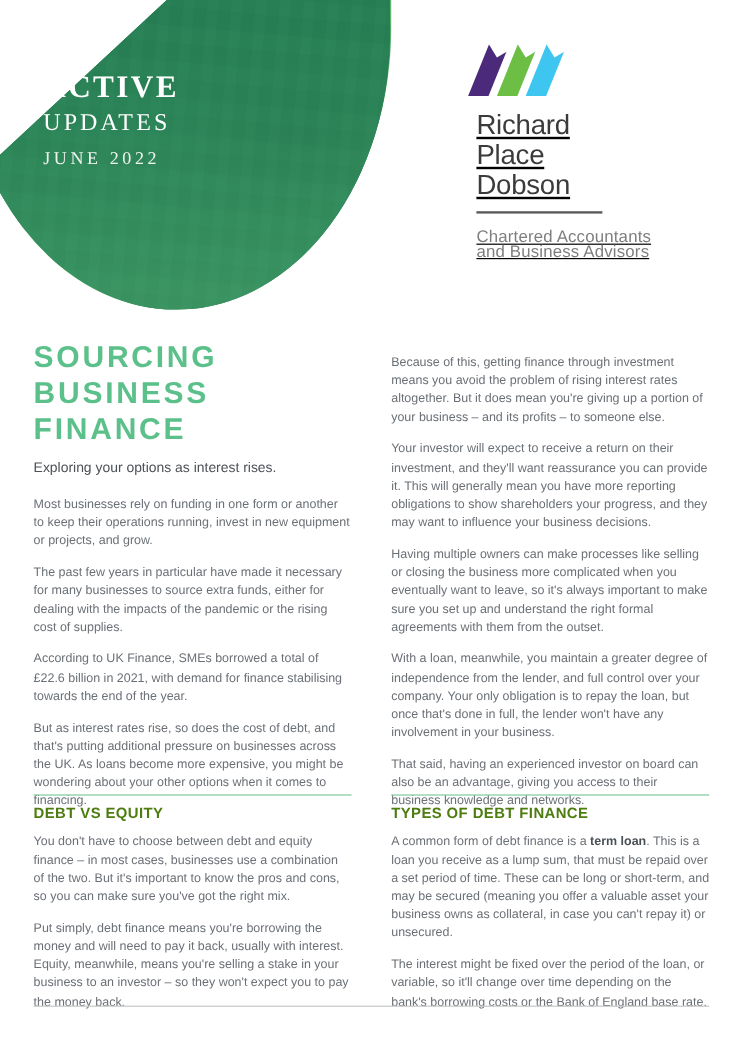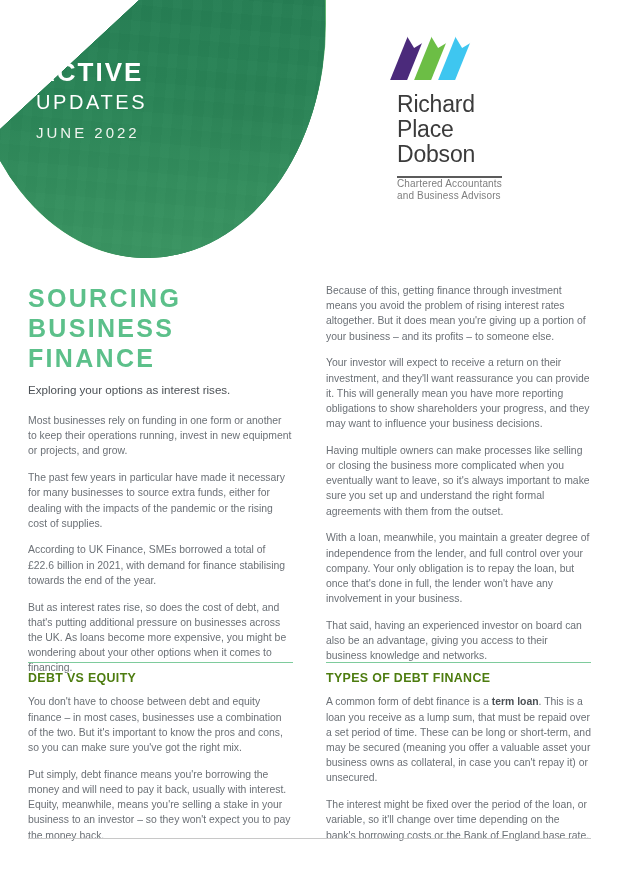--- a/index.html
+++ b/index.html
@@ -83,20 +83,21 @@
     width: 140px;
     height: 130px;
     background: linear-gradient(to bottom right, #ffffff 0%, #ffffff 49.4%, rgba(255,255,255,0) 49.7%);
   }
 
   .banner-text {
     position: absolute;
     left: 36px;
     top: 58px;
     z-index: 4;
+    font-family: Liberation Serif, serif;
   }
 
   .t-active, .t-practice {
     font-size: 26px;
     font-weight: bold;
     letter-spacing: 2.0px;
     color: #ffffff;
     line-height: 29px;
   }
 
@@ -116,20 +117,21 @@
     line-height: 26px;
     margin-top: 2px;
   }
 
   
   .logo {
     position: absolute;
     left: 397px;
     top: 36px;
     width: 180px;
+    text-decoration: underline;
   }
 
   .logo-marks {
     position: relative;
     height: 44px;
     width: 78px;
     margin-left: 2px;
   }
 
   .mark {
@@ -164,40 +166,40 @@
   }
 
   .logo-rule {
     margin-top: 9px;
     width: 105px;
     height: 2px;
     background: #5b5b5b;
   }
 
   .logo-tag {
-    margin-top: 0;
-    font-size: 10px;
+    margin-top: 14px;
+    font-size: 14px;
     line-height: 11.5px;
     color: #7e7e7e;
     letter-spacing: 0.15px;
   }
 
   
   .content {
     position: absolute;
     left: 0;
     top: 283px;
     width: 619px;
   }
 
   .cols {
     display: flex;
     gap: 33px;
     padding: 0 28px;
-    align-items: flex-start;
+    align-items: flex-end;
   }
 
   .col { width: 272px; }
 
   .headline {
     color: #5cc08a;
     font-size: 25px;
     font-weight: bold;
     letter-spacing: 2.3px;
     line-height: 30px;

